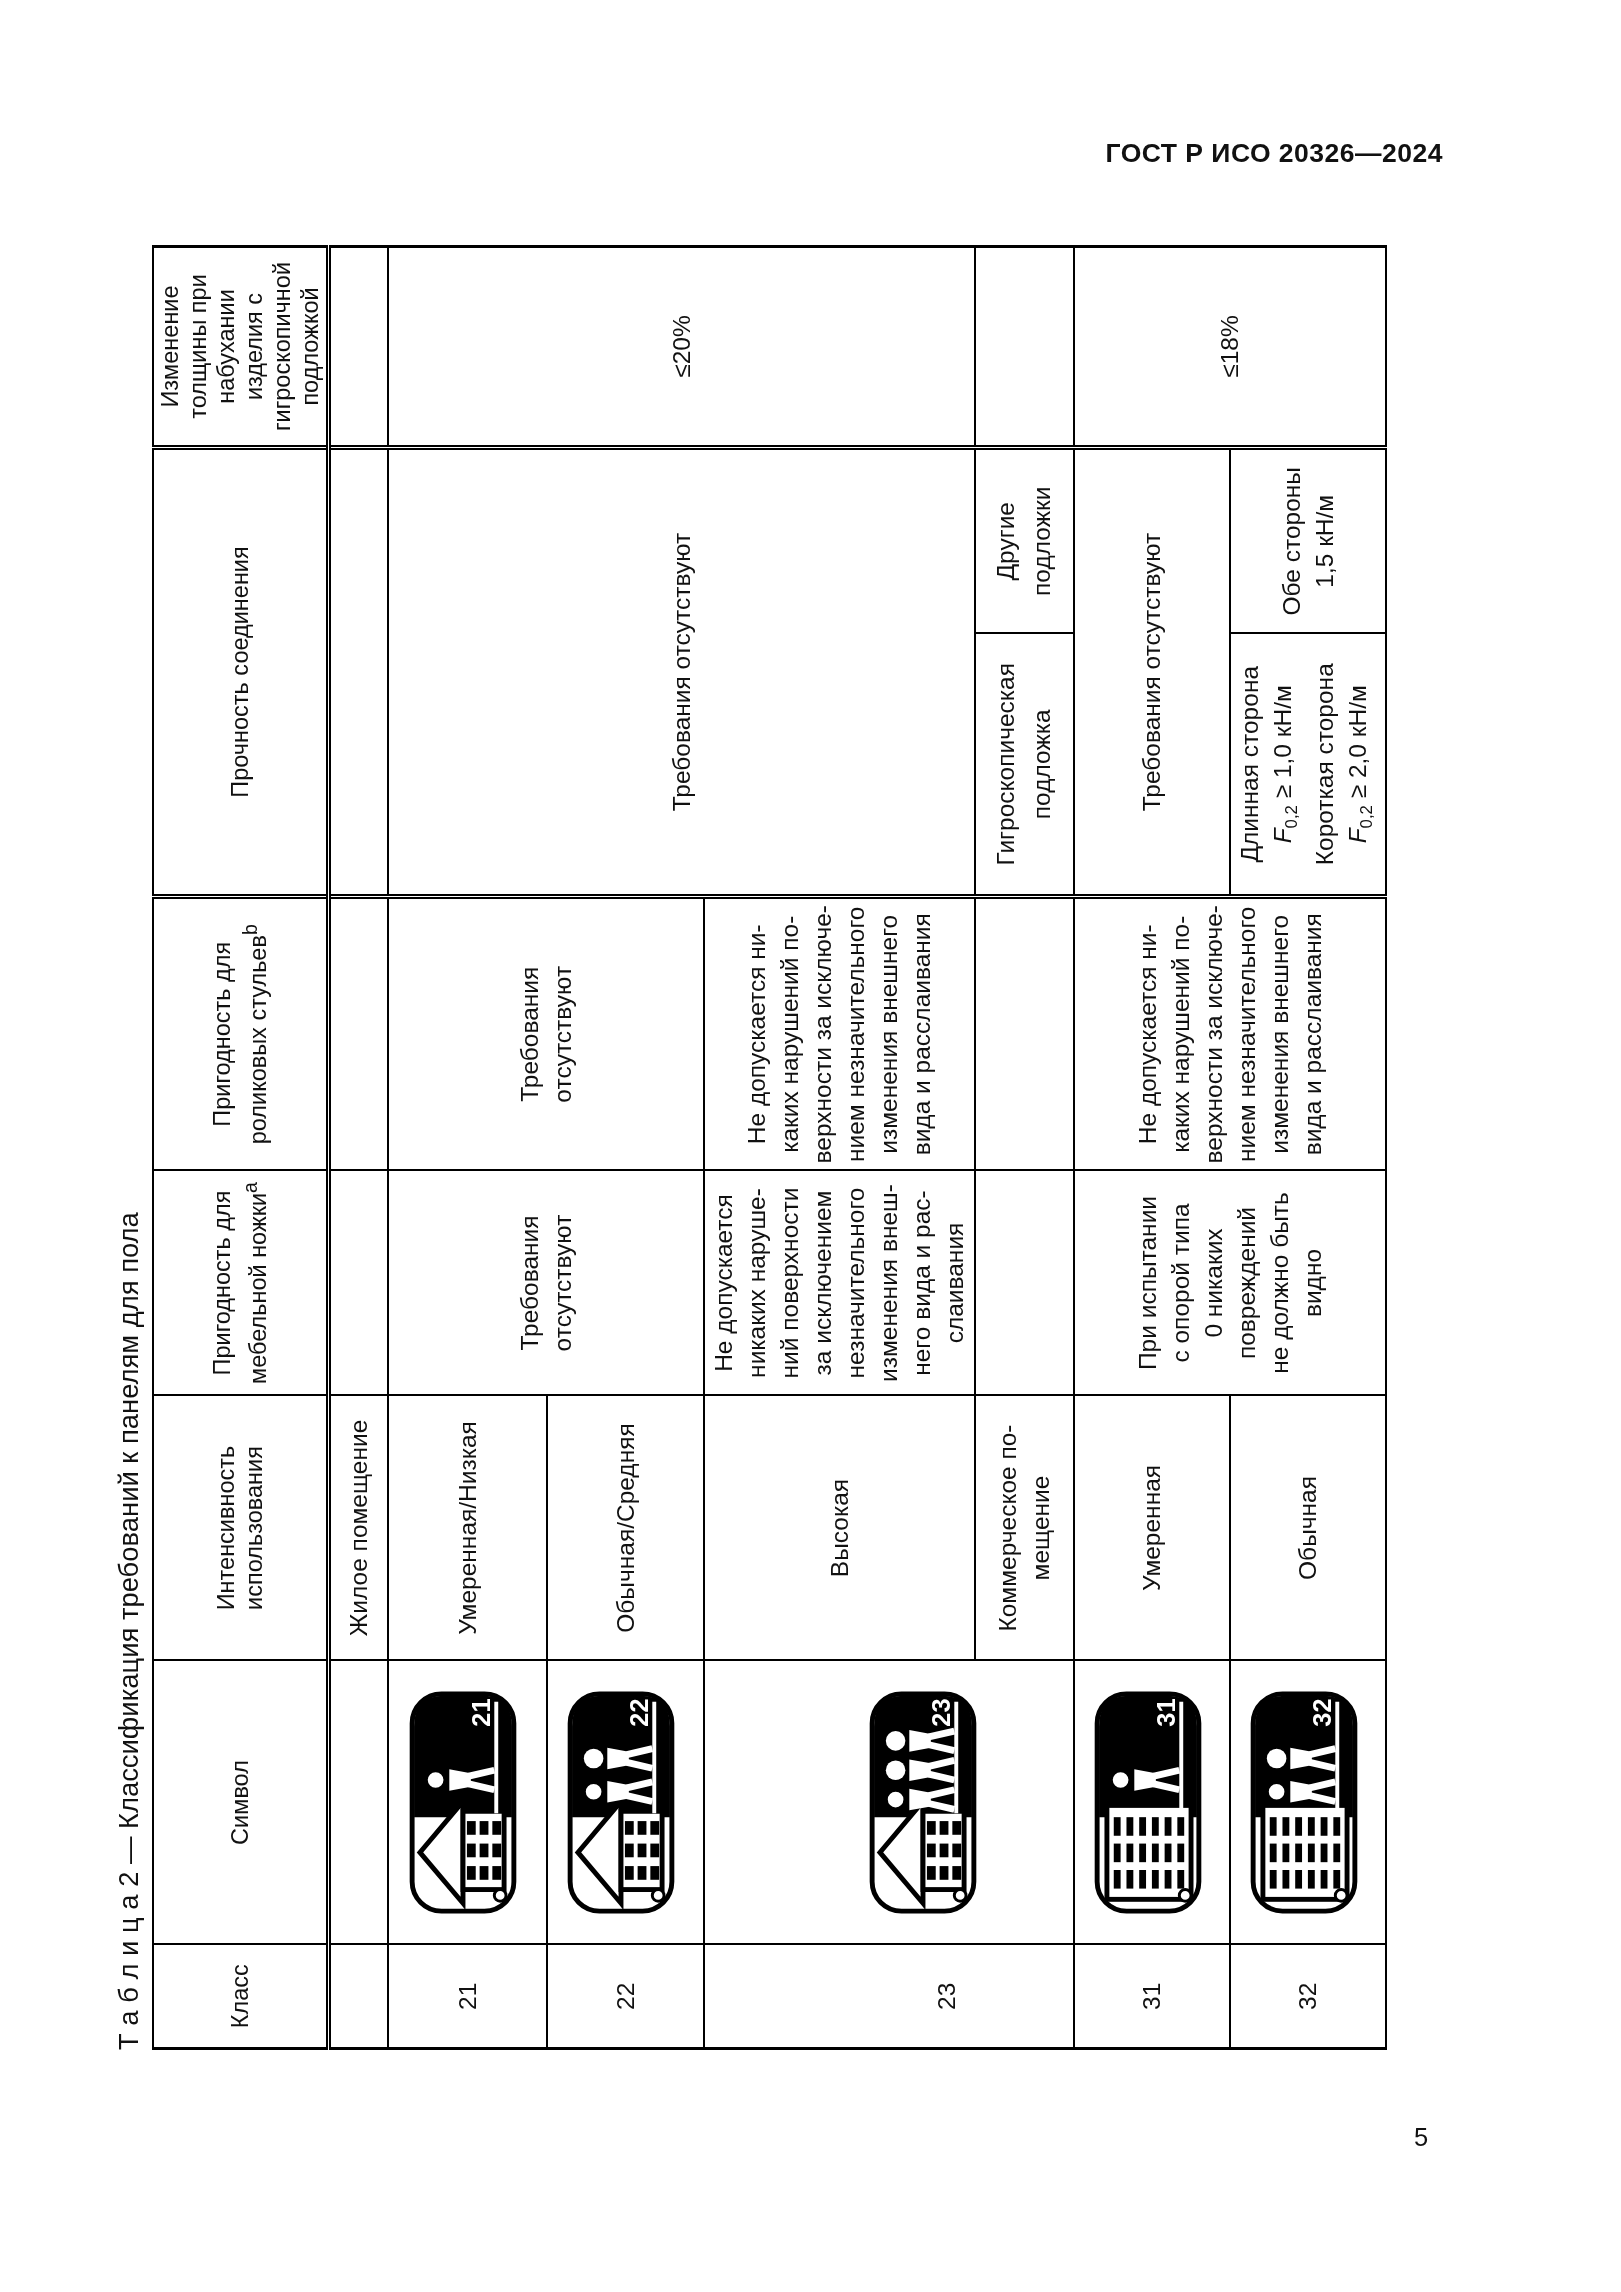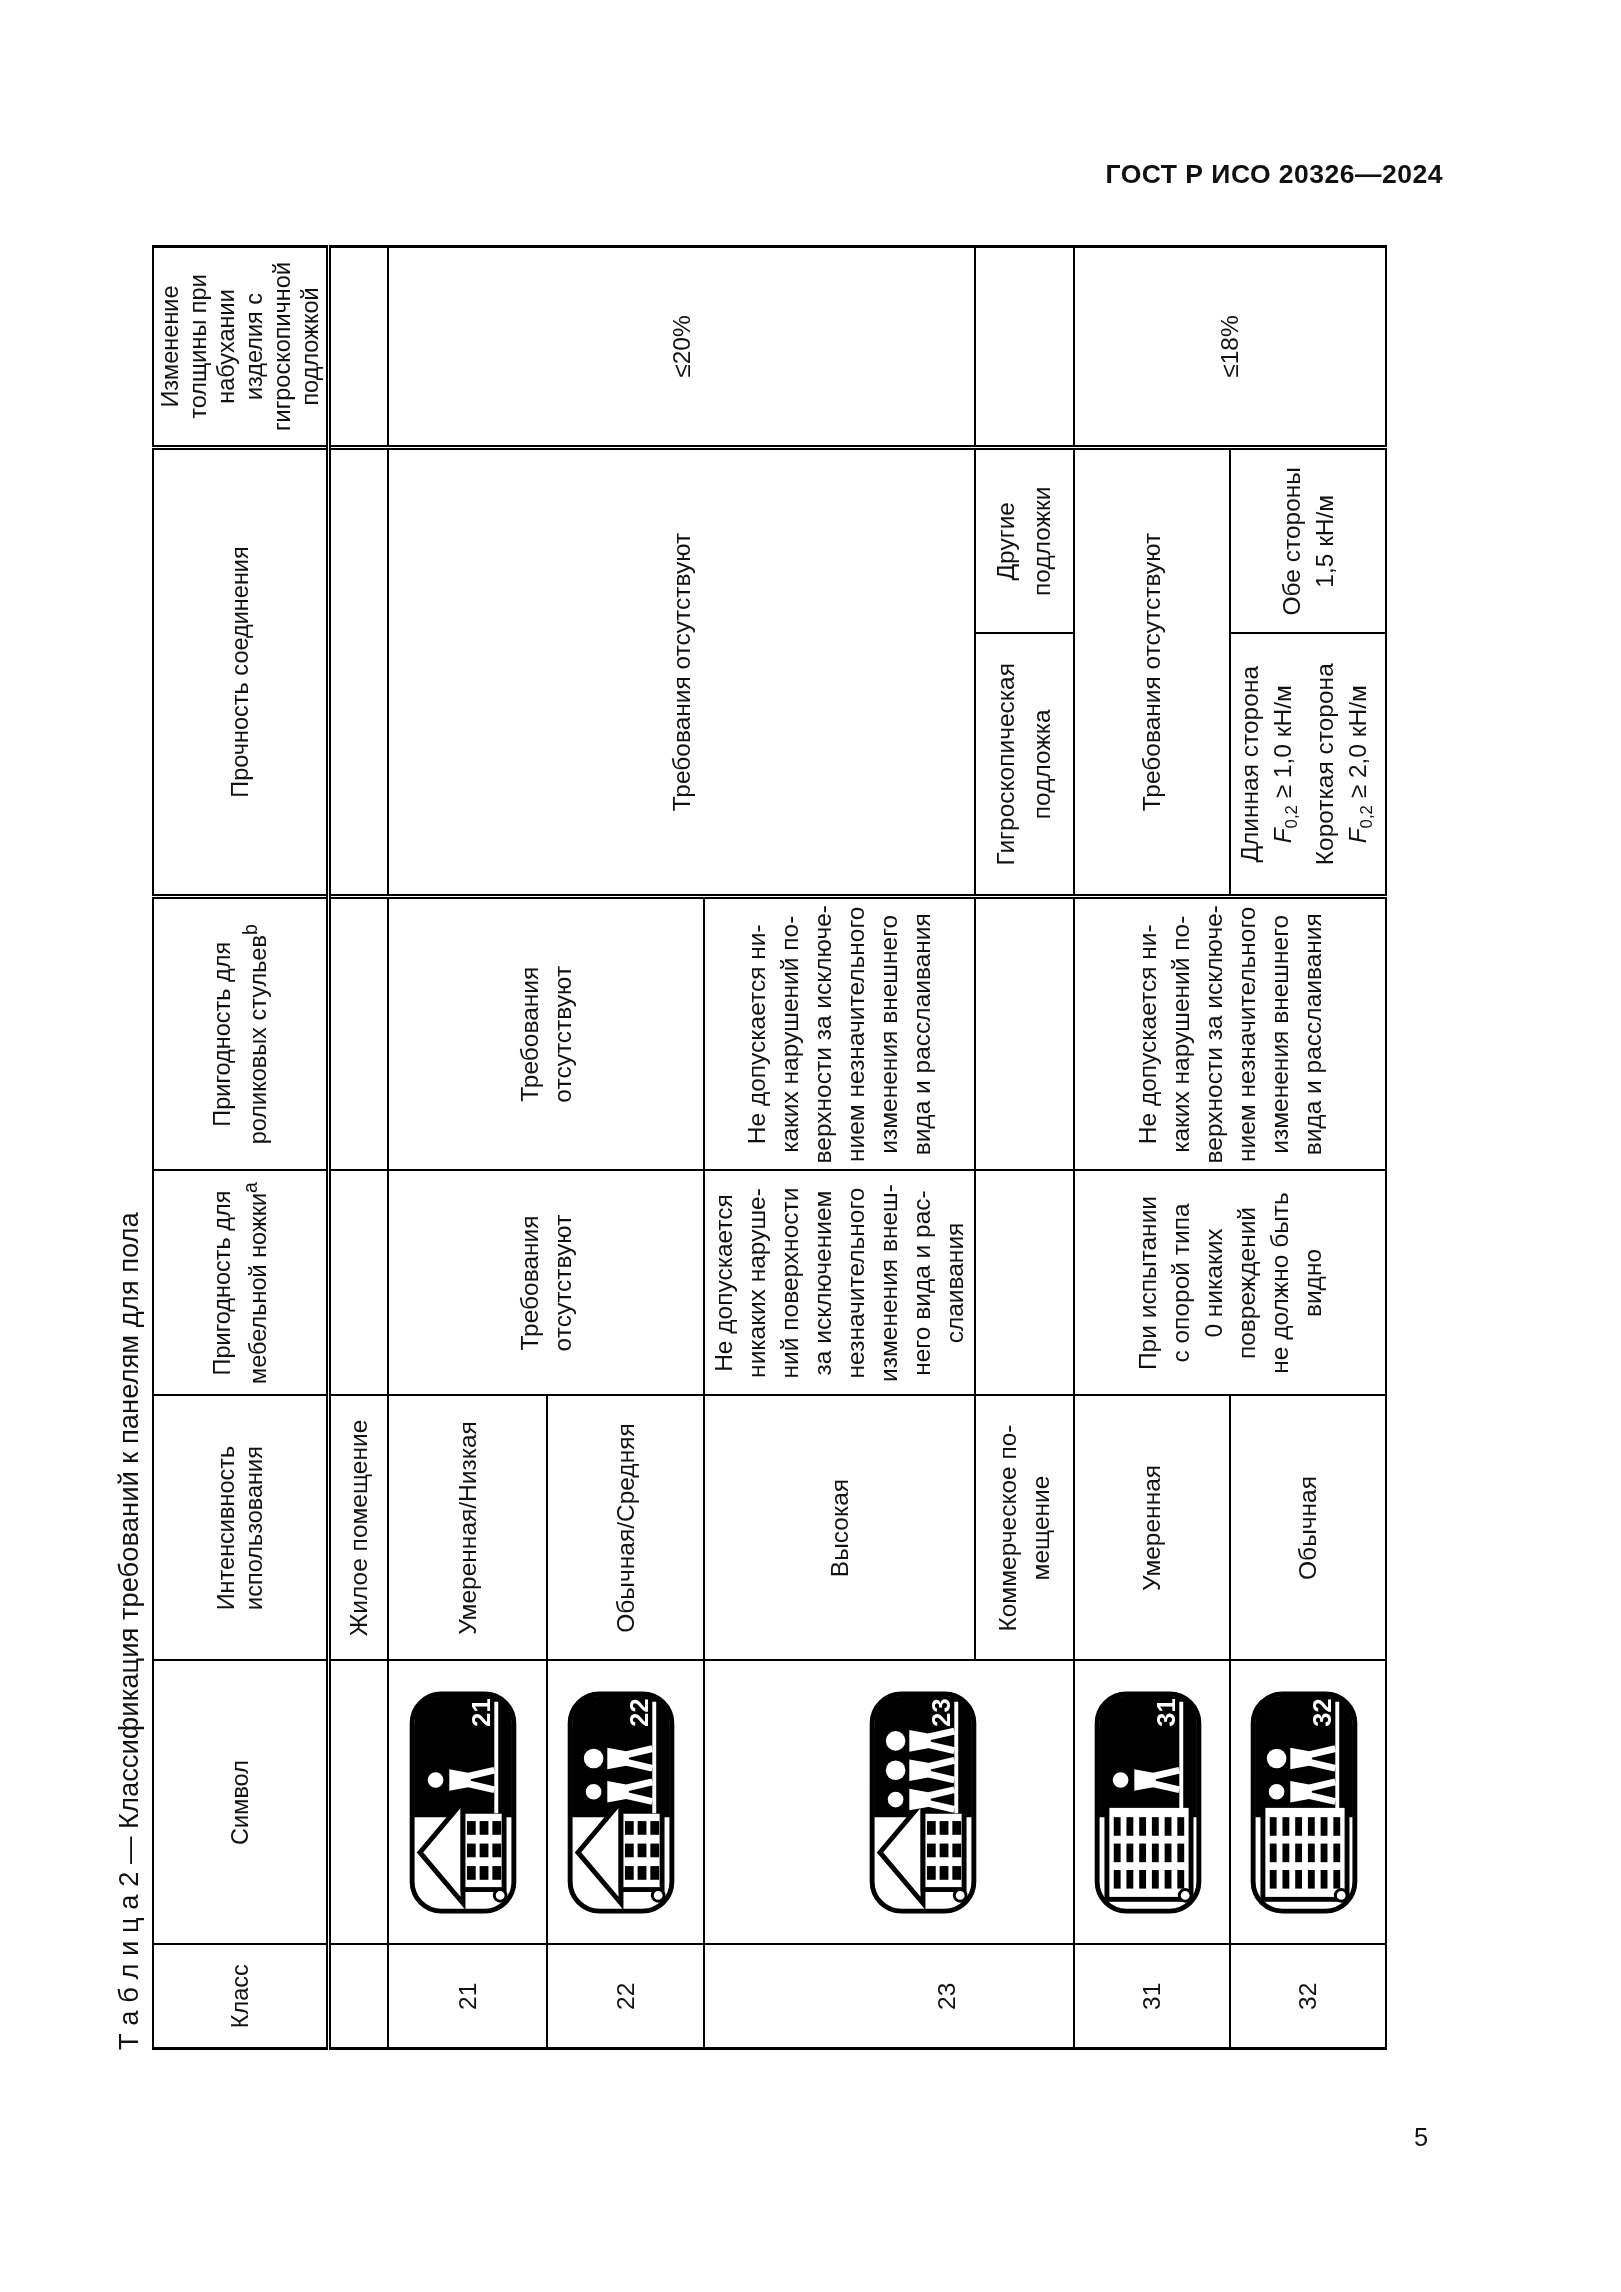--- a/index.html
+++ b/index.html
@@ -2,21 +2,21 @@
 <html><head>
 <meta charset="utf-8">
 <style>
   html,body{margin:0;padding:0;}
   body{
     width:1621px;height:2293px;position:relative;overflow:hidden;
     background:#ffffff;color:#111;
     font-family:"Liberation Sans", sans-serif;
   }
   .doc-header{
-    position:absolute;top:159px;right:178px;
+    position:absolute;top:138px;right:178px;
     font-size:26.5px;font-weight:bold;letter-spacing:0.5px;
   }
   .page-number{
     position:absolute;top:2123px;left:1414px;font-size:25.5px;
   }
   
   .rot-block{
     position:absolute;left:111px;top:2050px;
     width:1821px;height:1274px;
     transform:rotate(-90deg);transform-origin:top left;

